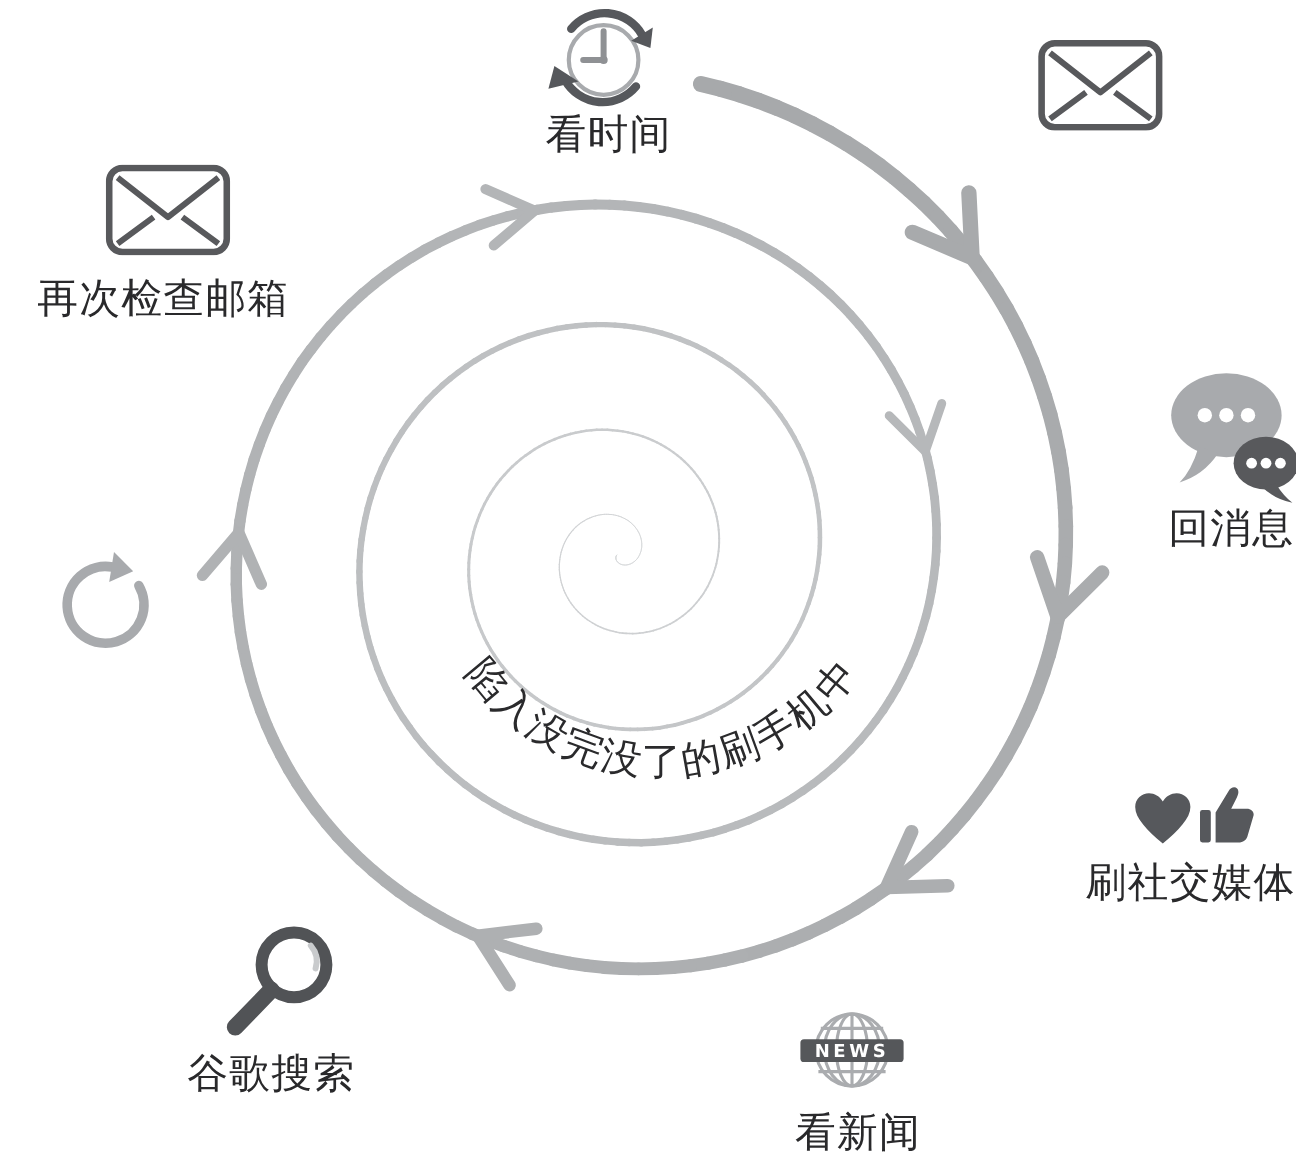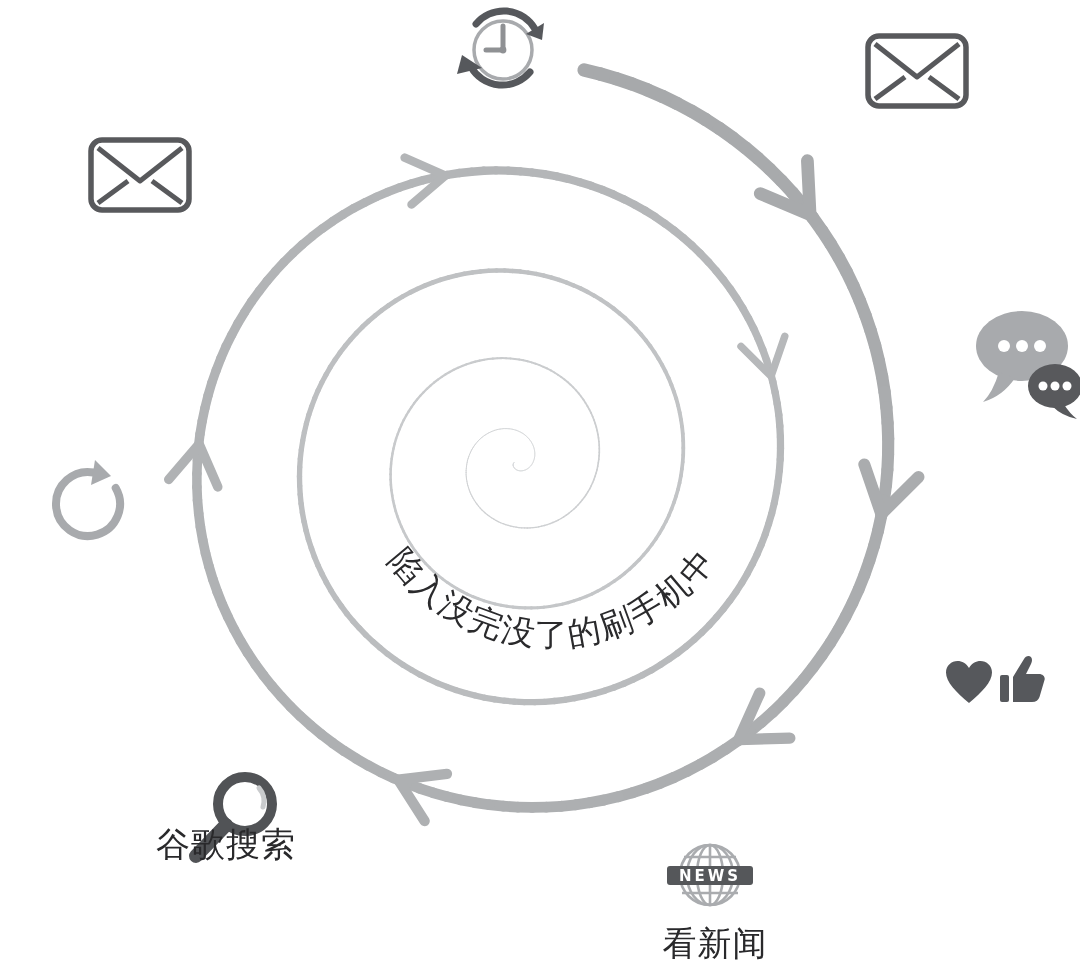--- a/index.html
+++ b/index.html
@@ -739,72 +739,76 @@
 
   <svg class="icon" style="left:455px;top:4px" width="96" height="88" viewBox="0 0 96 88">
     <circle cx="48" cy="46" r="29" stroke="#a8aaad" stroke-width="3.5" fill="none"></circle>
     <path d="M48 46 V22 M48 46 H31" stroke="#8f9194" stroke-width="5" stroke-linecap="round" fill="none"></path>
     <circle cx="48" cy="46" r="3.4" fill="#8f9194"></circle>
     <path d="M 21 20 A 36 36 0 0 1 80 25" stroke="#56585c" stroke-width="7" fill="none" stroke-linecap="round"></path>
     <polygon points="87,36 89,19 71,30" fill="#56585c"></polygon>
     <path d="M 75 68 A 36 36 0 0 1 16 63" stroke="#56585c" stroke-width="7" fill="none" stroke-linecap="round"></path>
     <polygon points="7,51 2,70 27,64" fill="#56585c"></polygon>
   </svg>
+  <div class="lbl" style="left:507px;top:112px">看时间</div>
 
   <svg class="icon" style="left:865px;top:33px" width="104" height="76" viewBox="0 0 104 76">
     <rect x="3" y="3" width="98" height="70" rx="11" stroke="#58595c" stroke-width="5.5" fill="#ffffff"></rect>
     <path d="M10 11 L52 44 L94 11" stroke="#58595c" stroke-width="5" fill="none" stroke-linejoin="round"></path>
     <path d="M10 66 L40 44 M94 66 L64 44" stroke="#58595c" stroke-width="5" fill="none"></path>
   </svg>
 
   <svg class="icon" style="left:973px;top:306px" width="110" height="118" viewBox="0 0 110 118">
     <ellipse cx="49" cy="40" rx="46" ry="35" fill="#a8aaad"></ellipse>
     <path d="M26 66 Q20 86 10 96 Q30 90 42 72 Z" fill="#a8aaad"></path>
     <circle cx="31" cy="40" r="6" fill="#ffffff"></circle>
     <circle cx="49" cy="40" r="6" fill="#ffffff"></circle>
     <circle cx="67" cy="40" r="6" fill="#ffffff"></circle>
     <ellipse cx="82" cy="80" rx="27" ry="22" fill="#58595c"></ellipse>
     <path d="M90 97 Q97 108 104 113 Q89 110 79 100 Z" fill="#58595c"></path>
     <circle cx="70" cy="80" r="4.5" fill="#ffffff"></circle>
     <circle cx="82" cy="80" r="4.5" fill="#ffffff"></circle>
     <circle cx="94" cy="80" r="4.5" fill="#ffffff"></circle>
   </svg>
+  <div class="lbl" style="left:1026px;top:441px">回消息</div>
 
   <svg class="icon" style="left:944px;top:660px" width="50" height="46" viewBox="0 0 50 46">
     <path d="M25 43 C12 32 2 22 2 12.5 C2 5.5 7.5 1 13.5 1 C18 1 22.5 3.5 25 8 C27.5 3.5 32 1 36.5 1 C42.5 1 48 5.5 48 12.5 C48 22 38 32 25 43 Z" fill="#56585c"></path>
   </svg>
   <svg class="icon" style="left:999px;top:655px" width="46" height="50" viewBox="0 0 46 50">
     <rect x="1" y="20" width="9" height="27" rx="2" fill="#56585c"></rect>
     <path d="M14 47 L14 22 L25 4 C27 0 33 0 33 5 C33 7 32 9 31 11 L27 19 L40 19 C44 19 46.5 22 45.5 25 L40.5 42 C39.5 45 37 47 33 47 Z" fill="#56585c"></path>
   </svg>
+  <div class="lbl" style="left:992px;top:736px">刷社交媒体</div>
 
   <svg class="icon" style="left:666px;top:840px" width="88" height="76" viewBox="0 0 88 76">
     <g stroke="#aaacaf" stroke-width="2.6" fill="none">
       <circle cx="44" cy="35" r="30"></circle>
       <ellipse cx="44" cy="35" rx="13" ry="30"></ellipse>
       <ellipse cx="44" cy="35" rx="23" ry="30"></ellipse>
       <path d="M18 17 H70 M16 53 H72"></path>
       <path d="M44 5 V65"></path>
     </g>
     <rect x="1" y="26" width="86" height="19" rx="3" fill="#55575a"></rect>
     <text x="44" y="41" text-anchor="middle" font-size="15" font-weight="bold" letter-spacing="3" fill="#ffffff">NEWS</text>
   </svg>
   <div class="lbl" style="left:715px;top:944px">看新闻</div>
 
   <svg class="icon" style="left:183px;top:752px" width="112" height="120" viewBox="0 0 112 120">
     <circle cx="62" cy="52" r="27" stroke="#515356" stroke-width="10" fill="none"></circle>
     <path d="M76 36 A 20 20 0 0 1 80 55" stroke="#c9cbcd" stroke-width="5" fill="none" stroke-linecap="round"></path>
     <path d="M43 73 L13 104" stroke="#515356" stroke-width="14" stroke-linecap="round"></path>
   </svg>
-  <div class="lbl" style="left:226px;top:845px">谷歌搜索</div>
+  <div class="lbl" style="left:226px;top:895px">谷歌搜索</div>
 
   <svg class="icon" style="left:42px;top:458px" width="92" height="92" viewBox="0 0 92 92">
     <path d="M 73.7 30 A 32 32 0 1 1 51.6 14.5" stroke="#a8aaad" stroke-width="8" fill="none" stroke-linecap="round"></path>
     <polygon points="69,18 49,27 53,2" fill="#a8aaad"></polygon>
   </svg>
 
   <svg class="icon" style="left:88px;top:137px" width="104" height="76" viewBox="0 0 104 76">
     <rect x="3" y="3" width="98" height="70" rx="11" stroke="#58595c" stroke-width="5.5" fill="#ffffff"></rect>
     <path d="M10 11 L52 44 L94 11" stroke="#58595c" stroke-width="5" fill="none" stroke-linejoin="round"></path>
     <path d="M10 66 L40 44 M94 66 L64 44" stroke="#58595c" stroke-width="5" fill="none"></path>
   </svg>
+  <div class="lbl" style="left:136px;top:249px">再次检查邮箱</div>
 
 </div>
 
 </body></html>

